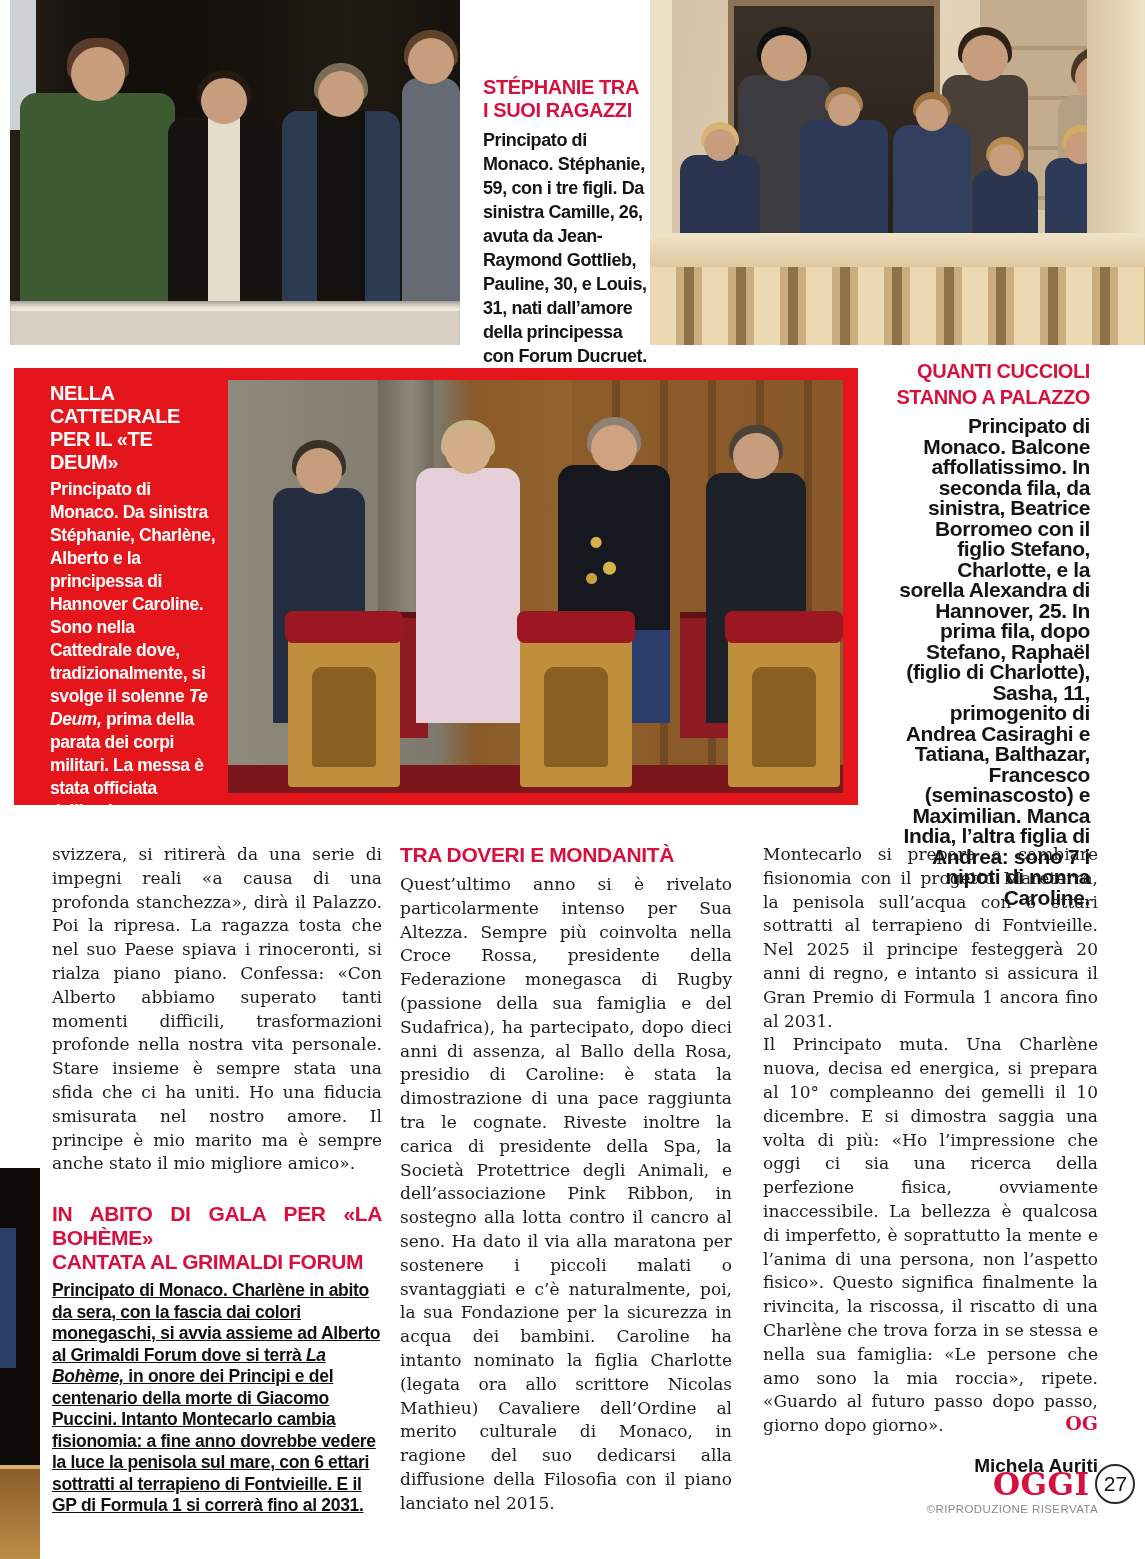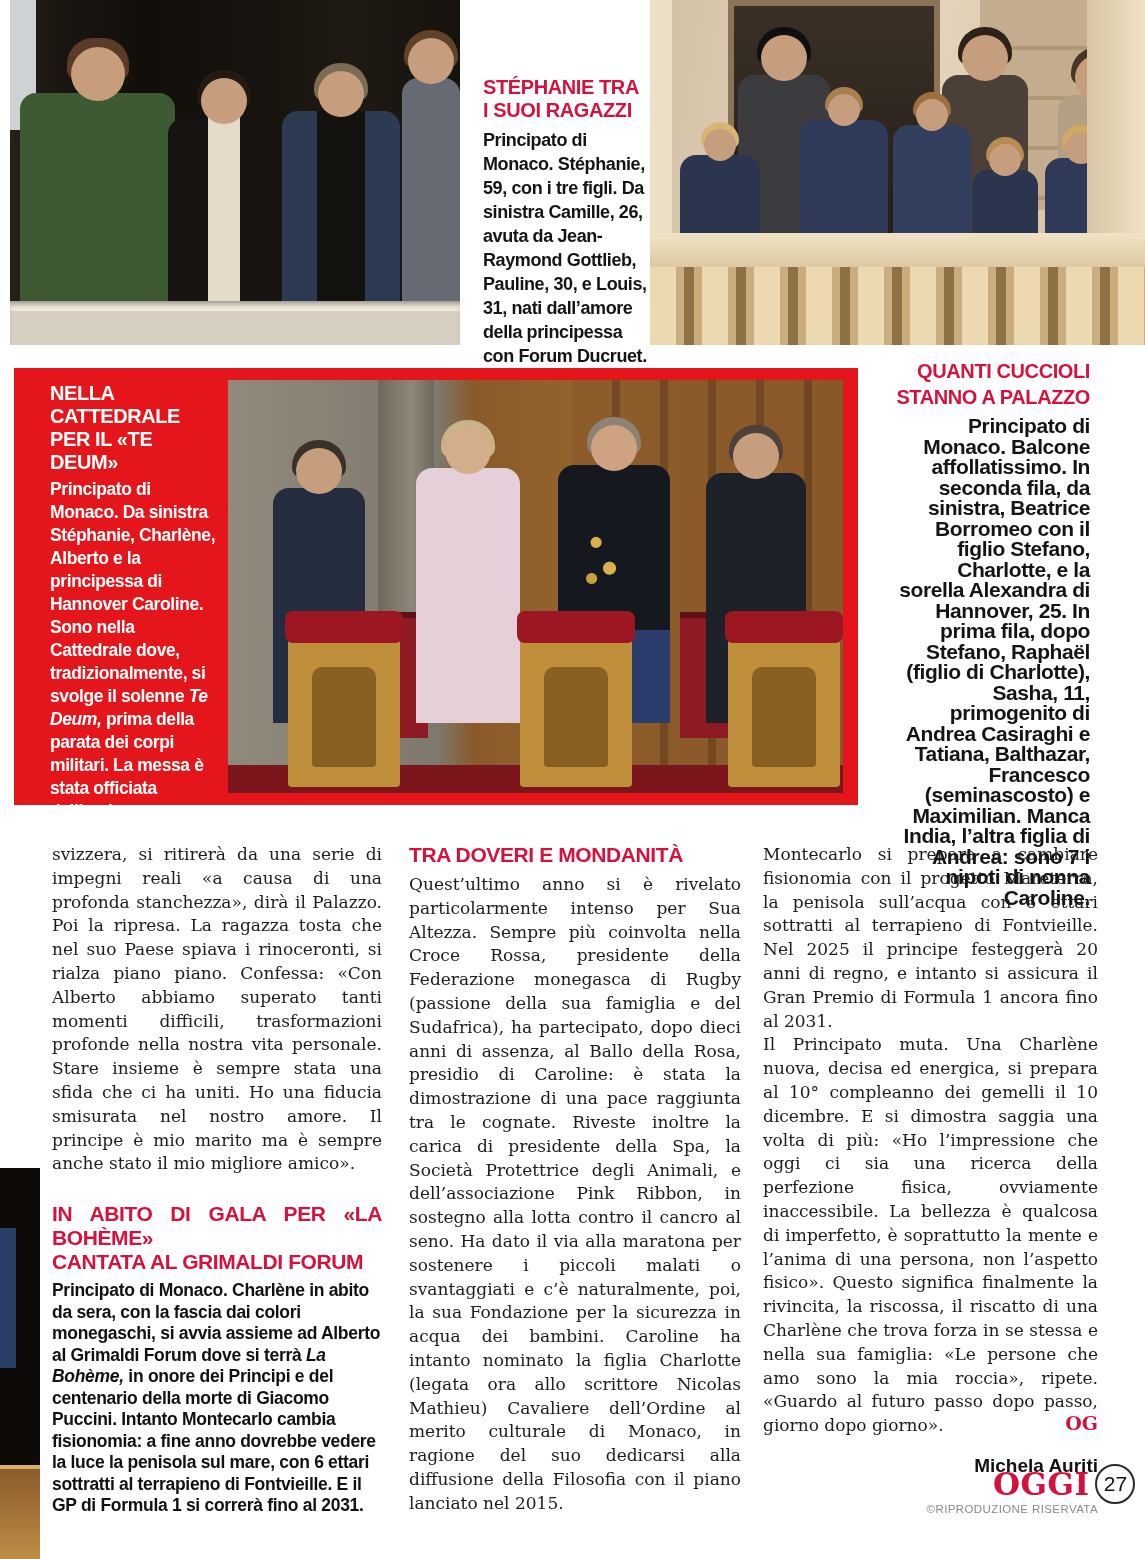--- a/index.html
+++ b/index.html
@@ -75,27 +75,27 @@
   .caption1{left:483px;top:76px;width:172px;}
   .caption3{left:895px;top:358px;width:195px;text-align:right;}
   .caption3 .caption-body{font-size:21px;line-height:20.5px;}
   .caption3 .caption-title{line-height:26px;}
 
   
   .col{position:absolute;top:843px;font-family:"DejaVu Serif","Liberation Serif",serif;
     color:#1c1c1c;font-size:17px;line-height:23.8px;text-align:justify;}
   .col p{margin:0;}
   .col1{left:52px;width:330px;}
-  .col2{left:409px;width:332px;}
+  .col2{left:400px;width:332px;}
   .col3{left:763px;width:335px;}
   .red-h{font-family:"Liberation Sans",sans-serif;font-weight:bold;color:#d5123f;
     font-size:21px;line-height:24px;letter-spacing:-0.4px;white-space:pre-line;margin:26px 0 6px;}
   .col2 .red-h{margin:0 0 6px;}
   .bold-sans{font-family:"Liberation Sans",sans-serif;font-weight:bold;font-size:17.5px;
-    line-height:21.5px;letter-spacing:-0.3px;text-align:left;color:#111;}
+    line-height:21.5px;letter-spacing:-0.3px;text-align:left;color:#111;text-decoration:underline;}
   .ital{font-style:italic;}
   .p-rel{position:relative;}
   .endmark{position:absolute;right:0;bottom:2px;color:#d5123f;font-weight:bold;
     font-family:"DejaVu Serif",serif;font-size:19px;letter-spacing:0;}
   .byline{font-family:"Liberation Sans",sans-serif;font-weight:bold;font-size:19px;
     text-align:right;margin-top:16px;color:#111;}
   .copyright{font-family:"Liberation Sans",sans-serif;font-size:11.5px;color:#8a8a8a;
     text-align:right;margin-top:20px;letter-spacing:0.4px;}
 
   

